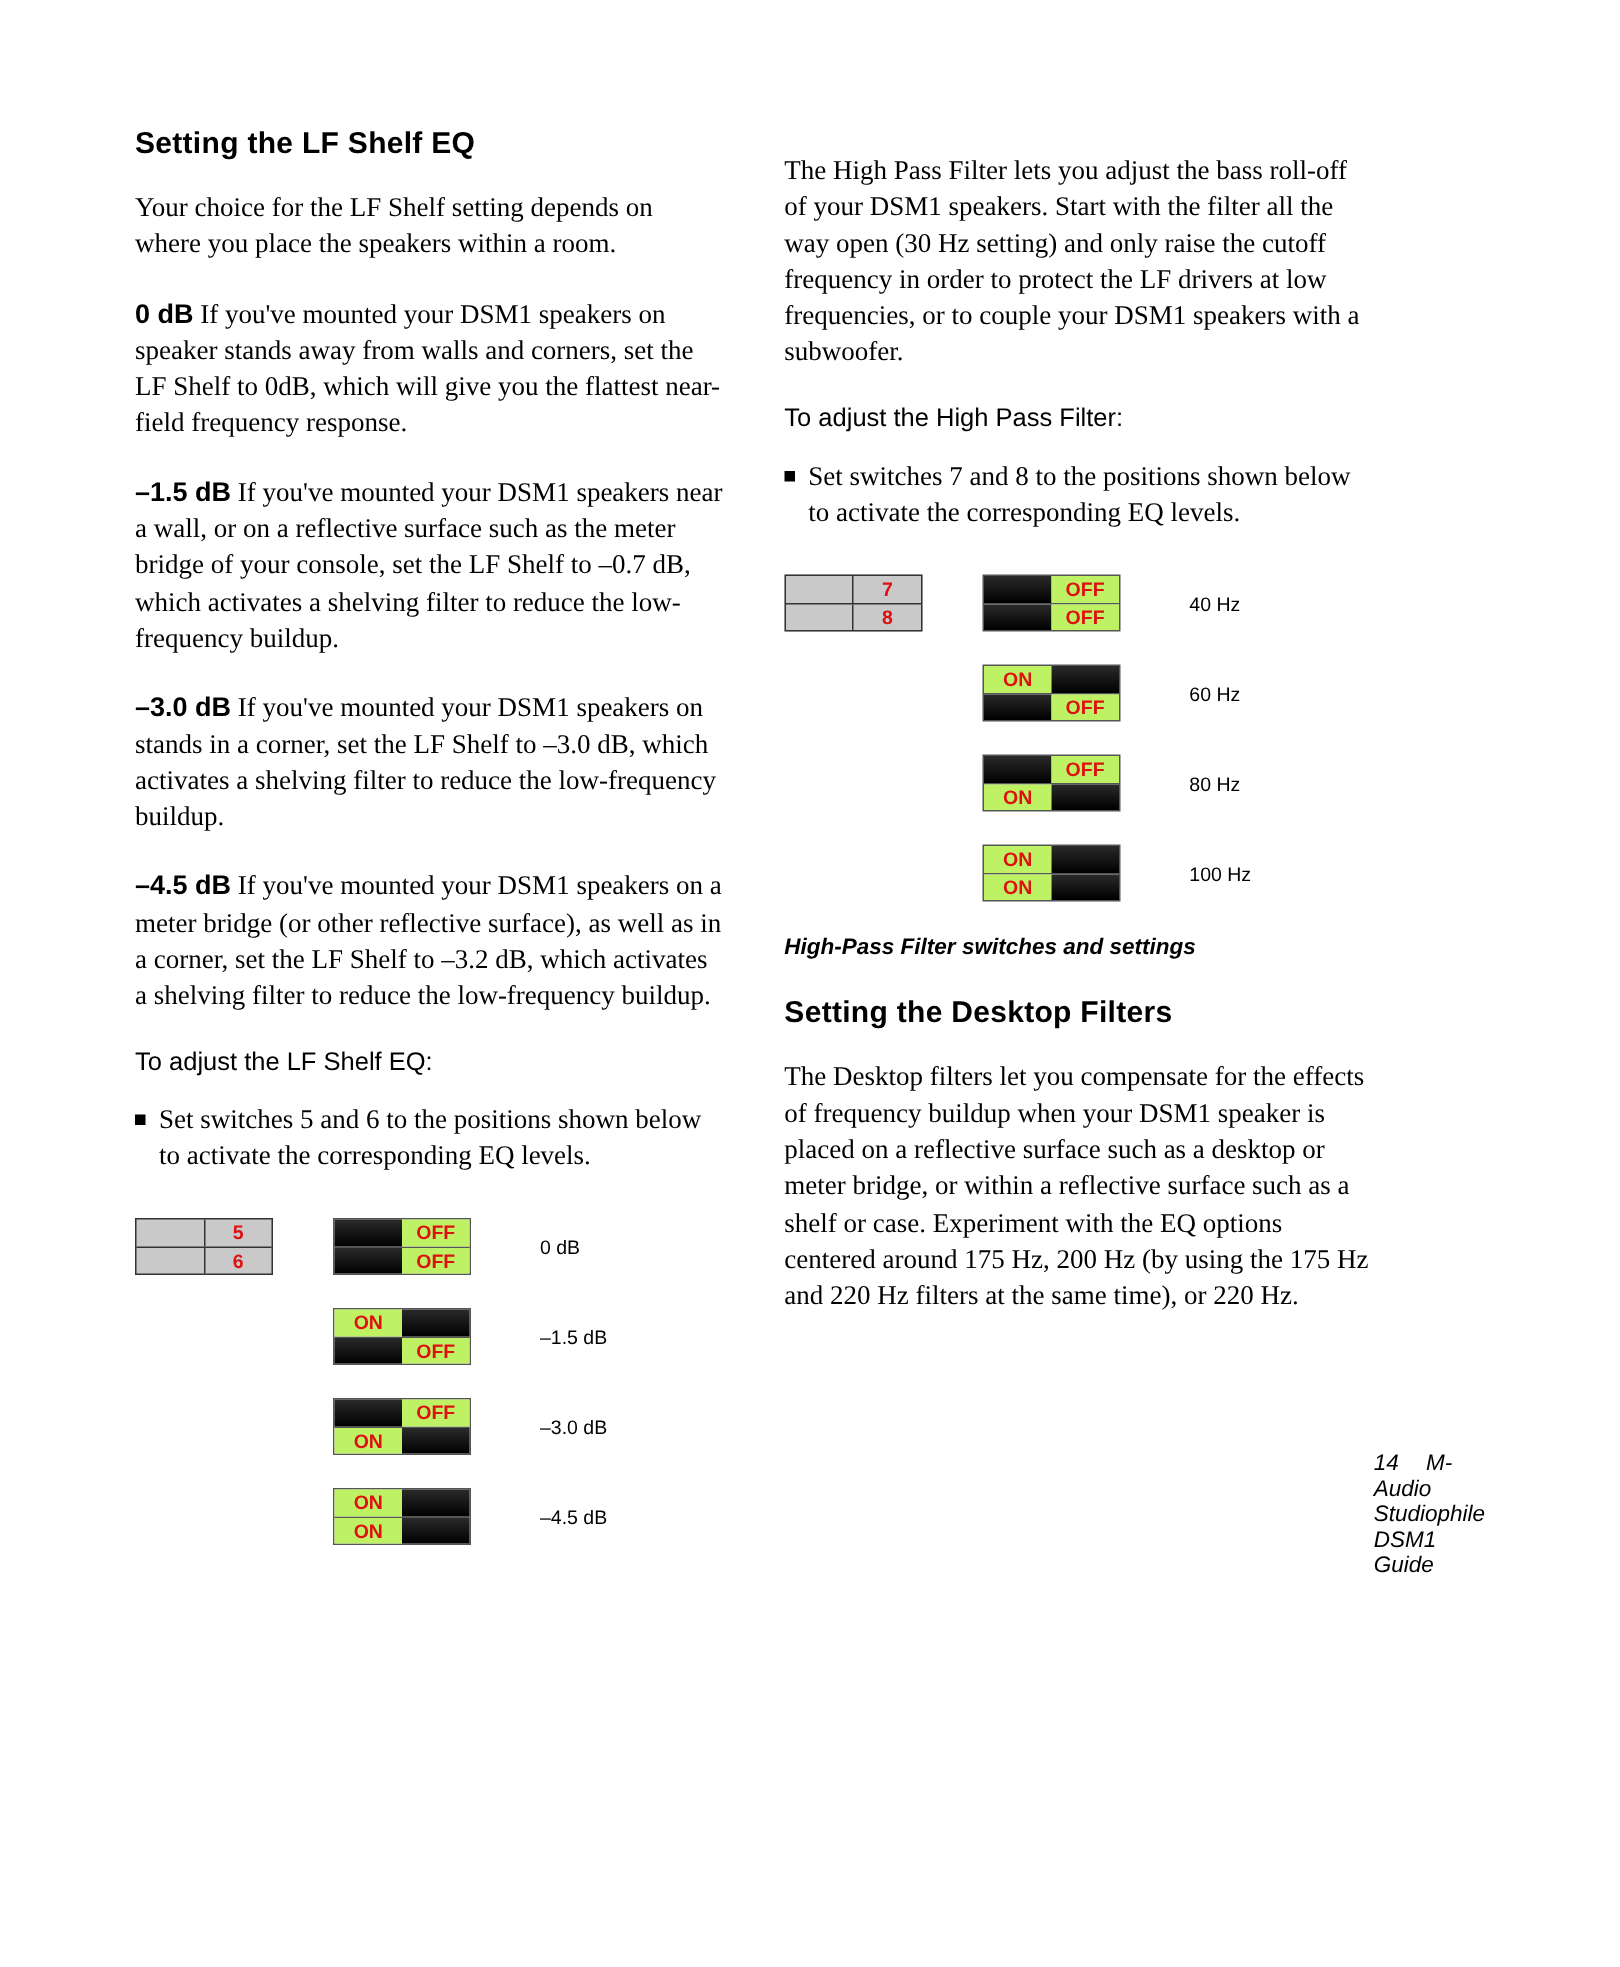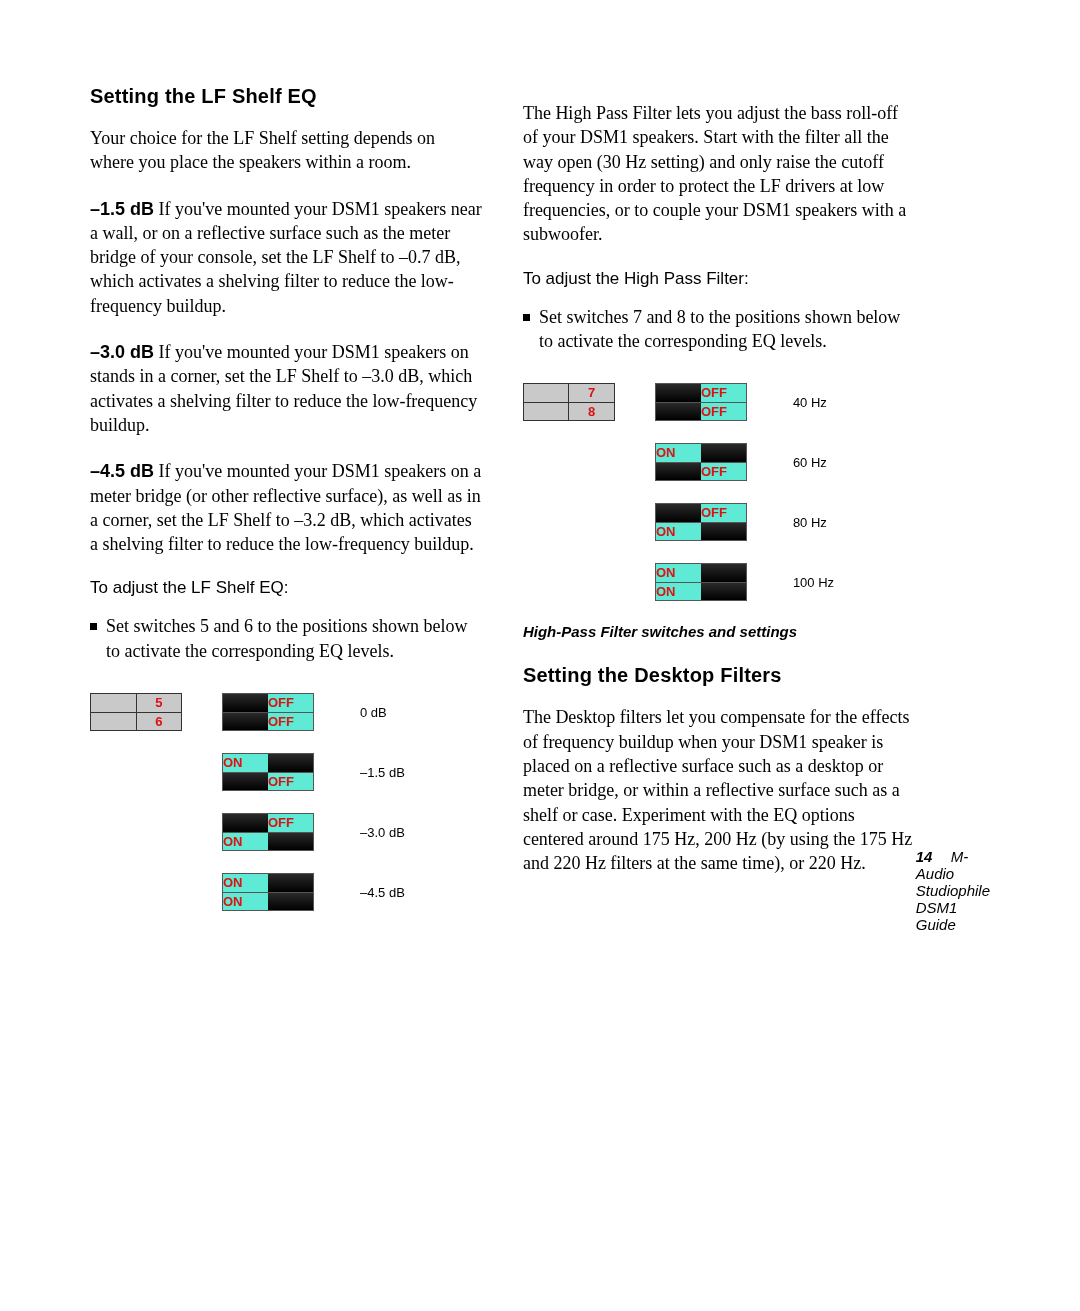--- a/index.html
+++ b/index.html
@@ -110,21 +110,22 @@
     box-sizing: border-box;
   }
   .switch-box .row + .row { border-top: 1px solid #555; }
   .switch-box .row .slot { flex: 1; }
   .switch-box .label {
     font-family: Arial, Helvetica, sans-serif;
     font-weight: 900;
     font-size: 13px;
     color: #d11;
     line-height: 18px;
-    background: #5eead4;
+    text-align: center;
+    background: #bef264;
   }
   .switch-box .dark {
     background: linear-gradient(#2a2a2a, #000);
   }
   .value-label {
     font-family: Arial, Helvetica, sans-serif;
     font-size: 13px;
   }
   .caption {
     font-family: Arial, Helvetica, sans-serif;
@@ -134,35 +135,38 @@
     margin: 0 0 24px 0;
   }
   .footer {
     margin-top: auto;
     padding-top: 140px;
     font-family: Arial, Helvetica, sans-serif;
     font-style: italic;
     font-size: 15px;
   }
   .footer .pn {
-    font-weight: 700;
+    font-weight: 400;
     font-style: italic;
     margin-right: 14px;
   }
 </style>
 </head>
 <body>
 
 <div class="page">
   <div class="columns">
 
     <div class="col">
       <h2 class="section">Setting the LF Shelf EQ</h2>
       <p class="body">Your choice for the LF Shelf setting depends on where you place the speakers within a room.</p>
 
+      <p class="body">
+        <span class="lead">0 dB</span><span> If you've mounted your DSM1 speakers on speaker stands away from walls and corners, set the LF Shelf to 0dB, which will give you the flattest near-field frequency response.</span>
+      </p>
       <p class="body">
         <span class="lead">–1.5 dB</span><span> If you've mounted your DSM1 speakers near a wall, or on a reflective surface such as the meter bridge of your console, set the LF Shelf to –0.7 dB, which activates a shelving filter to reduce the low-frequency buildup.</span>
       </p>
       <p class="body">
         <span class="lead">–3.0 dB</span><span> If you've mounted your DSM1 speakers on stands in a corner, set the LF Shelf to –3.0 dB, which activates a shelving filter to reduce the low-frequency buildup.</span>
       </p>
       <p class="body">
         <span class="lead">–4.5 dB</span><span> If you've mounted your DSM1 speakers on a meter bridge (or other reflective surface), as well as in a corner, set the LF Shelf to –3.2 dB, which activates a shelving filter to reduce the low-frequency buildup.</span>
       </p>
 

